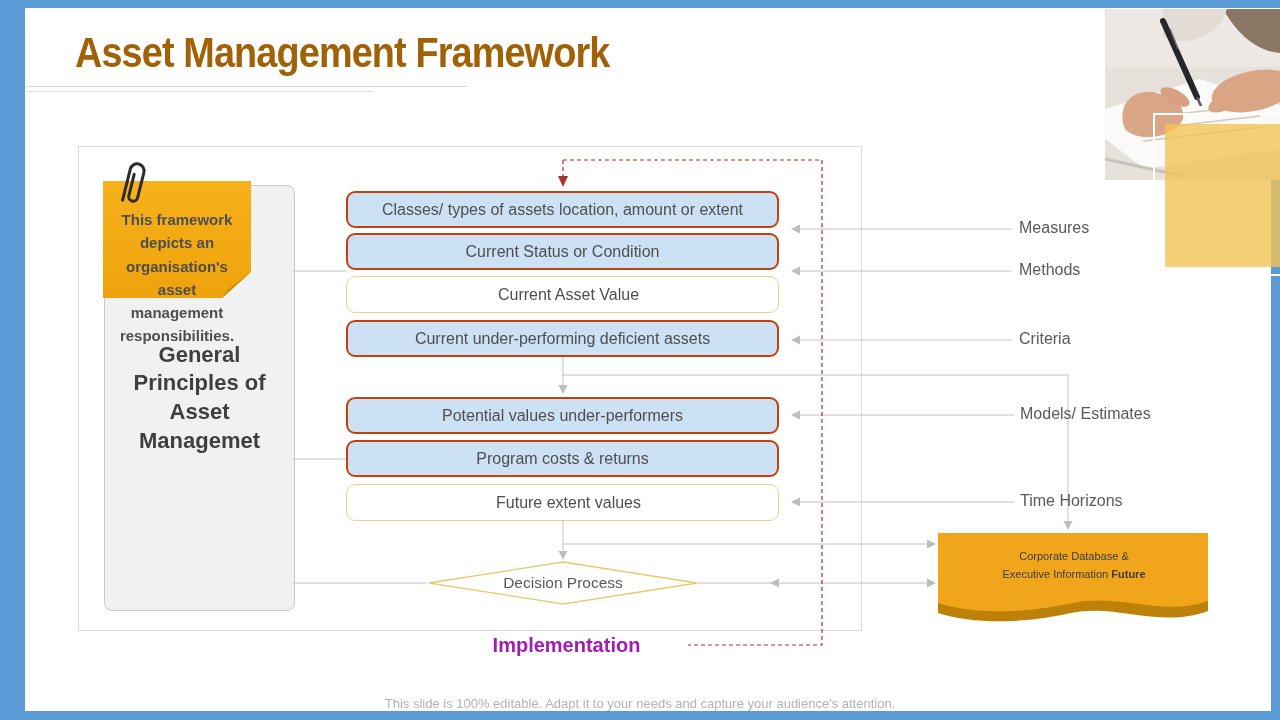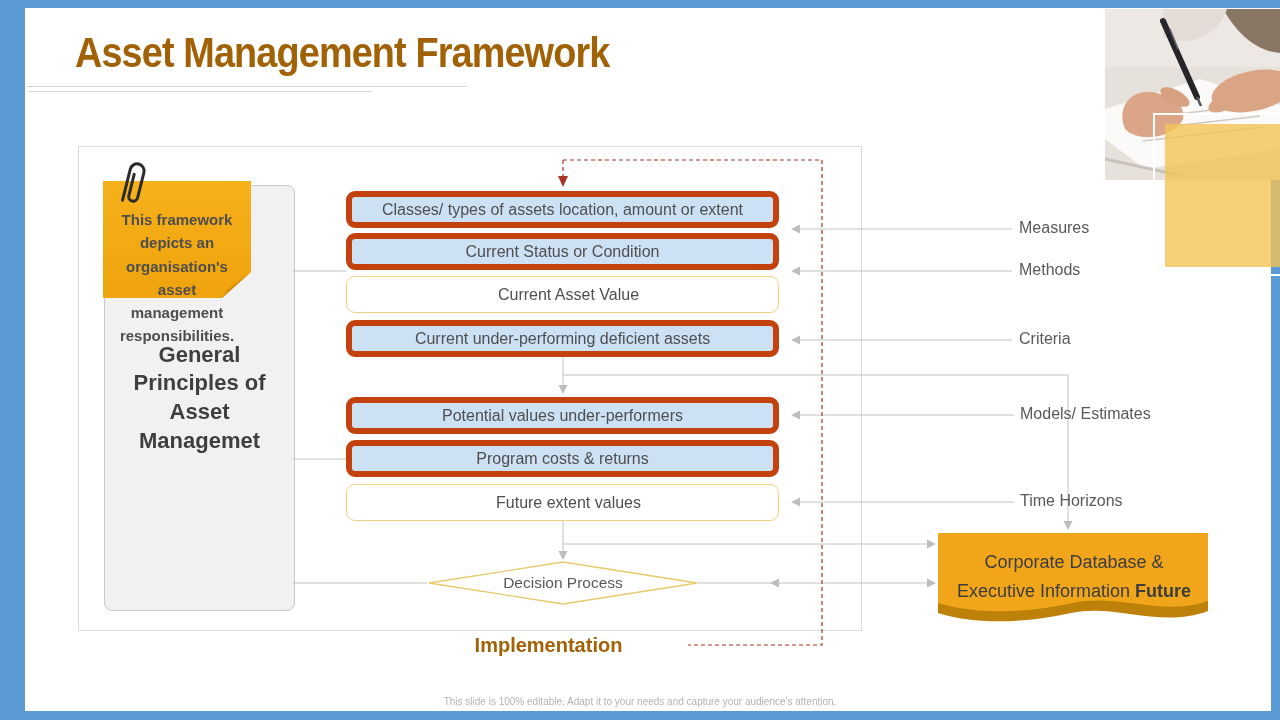--- a/index.html
+++ b/index.html
@@ -23,36 +23,36 @@
               border:1px solid #C9C9C9;border-radius:8px;display:flex;align-items:center;justify-content:center;}
   .principles span{display:block;width:175px;text-align:center;font-size:22px;font-weight:bold;color:#3F3F3F;line-height:1.3;}
   
   .note{position:absolute;left:103px;top:181px;width:148px;height:117px;}
   .note-text{position:absolute;left:9px;top:27px;width:130px;text-align:center;
              font-size:15px;font-weight:bold;color:#4E4E4E;line-height:1.55;}
   .clip{position:absolute;left:117px;top:158px;width:30px;height:50px;transform:rotate(14deg);}
   
   .fbox{position:absolute;left:346px;width:433px;height:37px;border-radius:9px;
         display:flex;align-items:center;justify-content:center;font-size:16px;color:#4F4F4F;box-sizing:border-box;}
-  .fbox.blue{background:#CCE1F4;border:6px solid #c2410c;}
+  .fbox.blue{background:#CCE1F4;border:2px solid #c2410c;}
   .fbox.outline{background:#ffffff;border:1.5px solid #EFD183;padding-left:12px;}
   
   .diamond{position:absolute;left:428px;top:561px;width:270px;height:44px;}
   .diamond .dlabel{position:absolute;left:0;top:0;width:270px;height:44px;display:flex;align-items:center;
                    justify-content:center;font-size:15.5px;color:#595959;}
-  .implementation{position:absolute;left:332px;top:634px;width:433px;text-align:center;
-                  font-size:20px;font-weight:bold;color:#a16207;}
+  .implementation{position:absolute;left:350px;top:634px;width:433px;text-align:center;
+                  font-size:20px;font-weight:bold;color:#a21caf;}
   
   .rlabel{position:absolute;left:1019px;font-size:16px;color:#595959;white-space:nowrap;}
   
   .db{position:absolute;left:938px;top:533px;width:270px;height:104px;}
-  .db-text{position:absolute;left:0;top:15px;width:272px;text-align:center;font-size:18px;
+  .db-text{position:absolute;left:0;top:15px;width:272px;text-align:center;font-size:11px;
            color:#3D3D3D;line-height:1.6;}
   
-  .footer{position:absolute;left:0;top:696px;width:1280px;text-align:center;font-size:10px;color:#B3B3B3;}
+  .footer{position:absolute;left:0;top:696px;width:1280px;text-align:center;font-size:13px;color:#B3B3B3;}
   
   .photo{position:absolute;left:1105px;top:9px;width:175px;height:171px;}
   .wframe{position:absolute;left:1153px;top:113px;width:130px;height:163px;border:2px solid #ffffff;box-sizing:border-box;}
   .ysquare{position:absolute;left:1165px;top:124px;width:115px;height:143px;background:#F2C455;opacity:.8;}
   .connectors{position:absolute;left:0;top:0;width:1280px;height:720px;pointer-events:none;}
 </style>
 </head>
 <body>
 
 <div class="slide">

